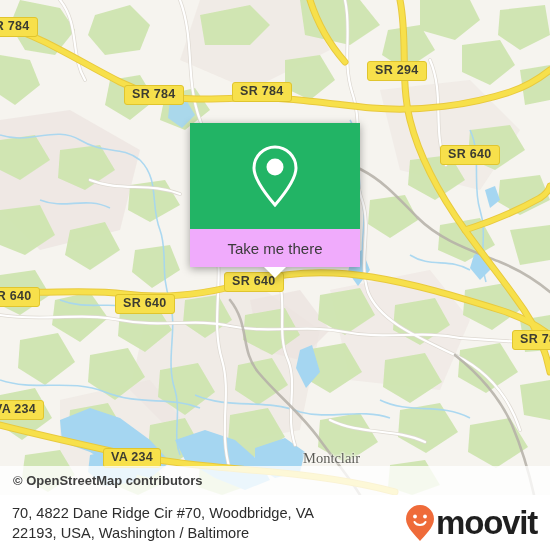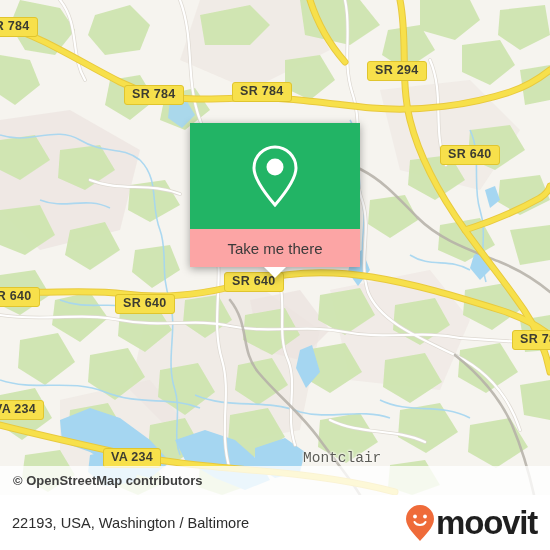--- a/index.html
+++ b/index.html
@@ -43,21 +43,21 @@
     padding: 2px 7px 3px 7px;
     white-space: nowrap;
     line-height: 13px;
     box-sizing: border-box;
   }
 
   
   .place-label {
     position: absolute;
     color: #5c5c57;
-    font-family: Liberation Mono, monospace;
+    font-family: Liberation Serif, serif;
     font-size: 14.5px;
     white-space: nowrap;
     text-shadow: 0 0 3px #fbfaf6, 0 0 3px #fbfaf6, 0 0 2px #fbfaf6;
   }
 
   
   #popup-card {
     position: absolute;
     left: 190px;
     top: 123px;
@@ -66,21 +66,21 @@
   }
   #popup-card-header {
     height: 106px;
     background: #22b465;
     display: flex;
     align-items: center;
     justify-content: center;
   }
   #popup-card-footer {
     height: 38px;
-    background: #fca5a5;
+    background: #f0abfc;
     display: flex;
     align-items: center;
     justify-content: center;
     position: relative;
   }
   #popup-card-footer-label {
     color: #3a3a3a;
     font-size: 15px;
     font-family: "Liberation Sans", sans-serif;
   }
@@ -369,20 +369,21 @@
       </div>
     </div>
 
     <div id="attribution-bar">
       <span id="attribution-text">© OpenStreetMap contributors</span>
     </div>
   </div>
 
   <div id="footer-bar">
     <div id="footer-address">
+      <div>70, 4822 Dane Ridge Cir #70, Woodbridge, VA</div>
       <div>22193, USA, Washington / Baltimore</div>
     </div>
     <div id="footer-logo">
       <svg width="30" height="38" viewBox="0 0 30 38">
         <path d="M15 1 C7.3 1 1 7.3 1 15 C1 23.5 11 32 15 37 C19 32 29 23.5 29 15 C29 7.3 22.7 1 15 1 Z" fill="#ef6b3a"></path>
         <circle cx="10" cy="12.5" r="1.9" fill="#ffffff"></circle>
         <circle cx="20" cy="12.5" r="1.9" fill="#ffffff"></circle>
         <path d="M9.5 18 C11.5 22, 18.5 22, 20.5 18" fill="none" stroke="#ffffff" stroke-width="2" stroke-linecap="round"></path>
       </svg>
       <span id="moovit-wordmark">moovit</span>

